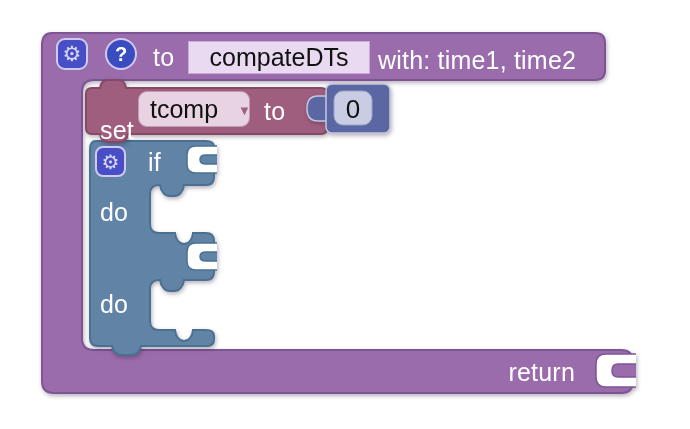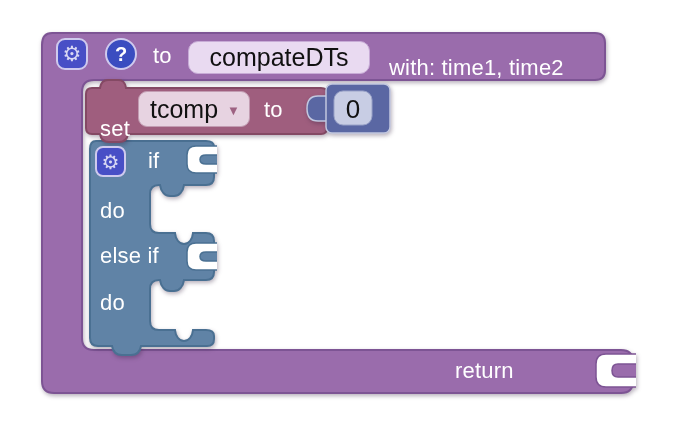--- a/index.html
+++ b/index.html
@@ -3,52 +3,52 @@
 <meta charset="utf-8">
 <style>
   html,body{margin:0;padding:0;background:#ffffff;}
   .stage{
     position:relative;width:690px;height:429px;overflow:hidden;background:#ffffff;
     font-family:"Liberation Sans", sans-serif;
   }
   .stage svg{position:absolute;left:0;top:0;}
   .shadow{filter:drop-shadow(1px 2px 2px rgba(50,30,60,.35));}
   .lbl{
-    position:absolute;font-size:22px;color:#ffffff;white-space:nowrap;
+    position:absolute;font-size:25px;color:#ffffff;white-space:nowrap;
     line-height:1.05;letter-spacing:.2px;
   }
   .pill{
     position:absolute;display:flex;align-items:center;justify-content:center;
-    border-radius:10px;box-sizing:border-box;
+    border-radius:0;box-sizing:border-box;
   }
   .name-pill{
     left:188px;top:41px;width:182px;height:33px;
     background:#e9daf1;border:1px solid #c7abd6;
     font-size:25px;color:#111;
   }
   .var-pill{
     left:138px;top:91px;width:112px;height:36px;border-radius:9px;
     background:#e7d3e1;border:1px solid #c29cb2;
-    font-size:25px;color:#111;justify-content:flex-start;padding-left:11px;gap:9px;
+    font-size:25px;color:#111;justify-content:flex-start;padding-left:11px;gap:20px;
   }
   .dd-arrow{font-size:13px;color:#9e6282;line-height:1;transform:translateY(1px);}
   .icon-btn{
     position:absolute;display:flex;align-items:center;justify-content:center;
     box-sizing:border-box;border:2px solid #cfcaee;color:#d9d8f4;
   }
   .gear-1{left:56px;top:38px;width:32px;height:32px;border-radius:9px;background:#484fc6;font-size:21px;}
   .gear-2{left:95px;top:146px;width:31px;height:31px;border-radius:8px;background:#484fc6;font-size:20px;}
   .help-btn{left:105px;top:38px;width:32px;height:32px;border-radius:50%;background:#3a4dc0;
     font-size:20px;font-weight:bold;color:#ffffff;}
   .num-field{
     position:absolute;left:334px;top:94px;width:38px;height:30px;
     display:flex;align-items:center;justify-content:center;
     font-size:26px;color:#111;
   }
-  .ret{left:455px;top:359px;width:120px;text-align:left;}
+  .ret{left:455px;top:359px;width:120px;text-align:right;}
 </style>
 </head>
 <body>
 
 <div class="stage">
 
   <svg width="690" height="429" viewBox="0 0 690 429">
 
     <g class="shadow">
       <path stroke="#7d5494" stroke-width="2" d="M 52,33 H 595 Q 605,33 605,43 V 70 Q 605,80 595,80 H 94 Q 82,80 82,92
@@ -95,35 +95,34 @@
   <div class="icon-btn gear-1">
     <span>⚙</span>
   </div>
   <div class="icon-btn help-btn">
     <span>?</span>
   </div>
   <span class="lbl" style="left:153px;top:44px;">to</span>
   <div class="pill name-pill">
     <span>compateDTs</span>
   </div>
-  <span class="lbl" style="left:378px;top:56px;margin-left:11px;">with: time1, time2</span>
+  <span class="lbl" style="left:378px;top:47px;">with: time1, time2</span>
 
   <span class="lbl" style="left:100px;top:98px;margin-top:19px;">set</span>
   <div class="pill var-pill">
     <span>tcomp</span>
     <span class="dd-arrow">▼</span>
   </div>
   <span class="lbl" style="left:264px;top:98px;">to</span>
   <div class="num-field">
     <span>0</span>
   </div>
 
   <div class="icon-btn gear-2">
     <span>⚙</span>
   </div>
   <span class="lbl" style="left:148px;top:149px;">if</span>
   <span class="lbl" style="left:100px;top:199px;">do</span>
-  <span class="lbl" style="left:100px;top:244px;">else if</span>
   <span class="lbl" style="left:100px;top:291px;">do</span>
 
   <span class="lbl ret">return</span>
 
 </div>
 
 </body></html>

